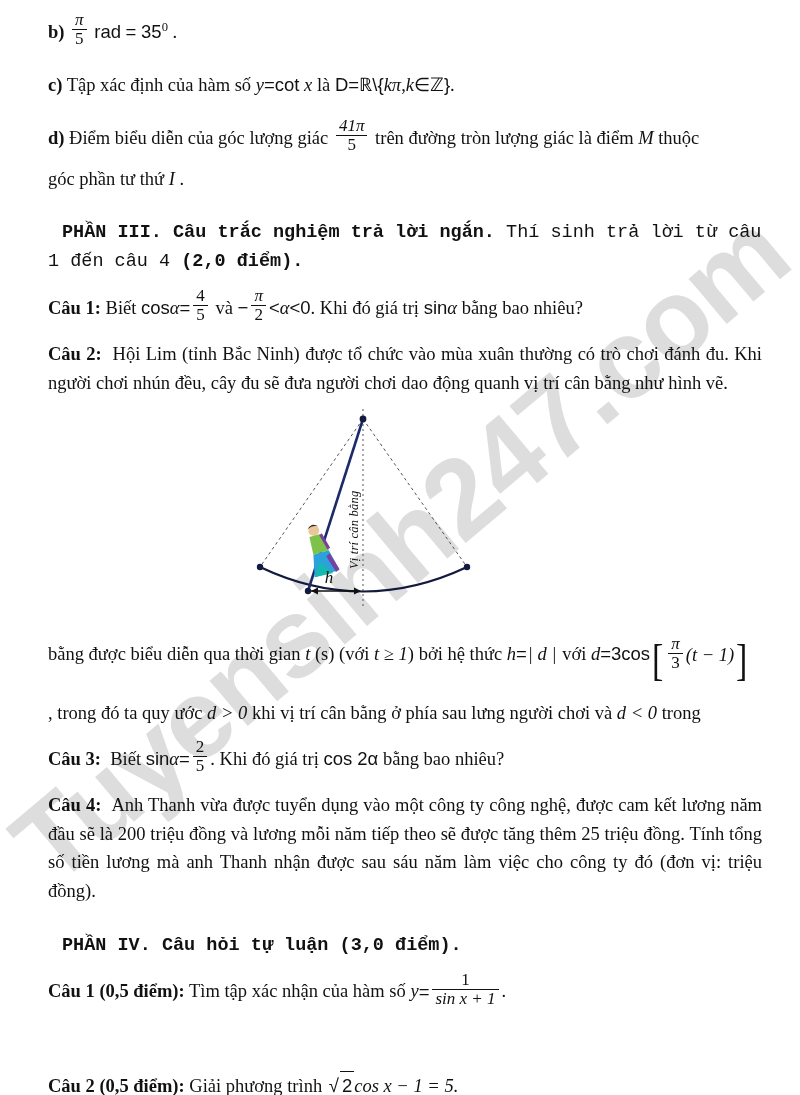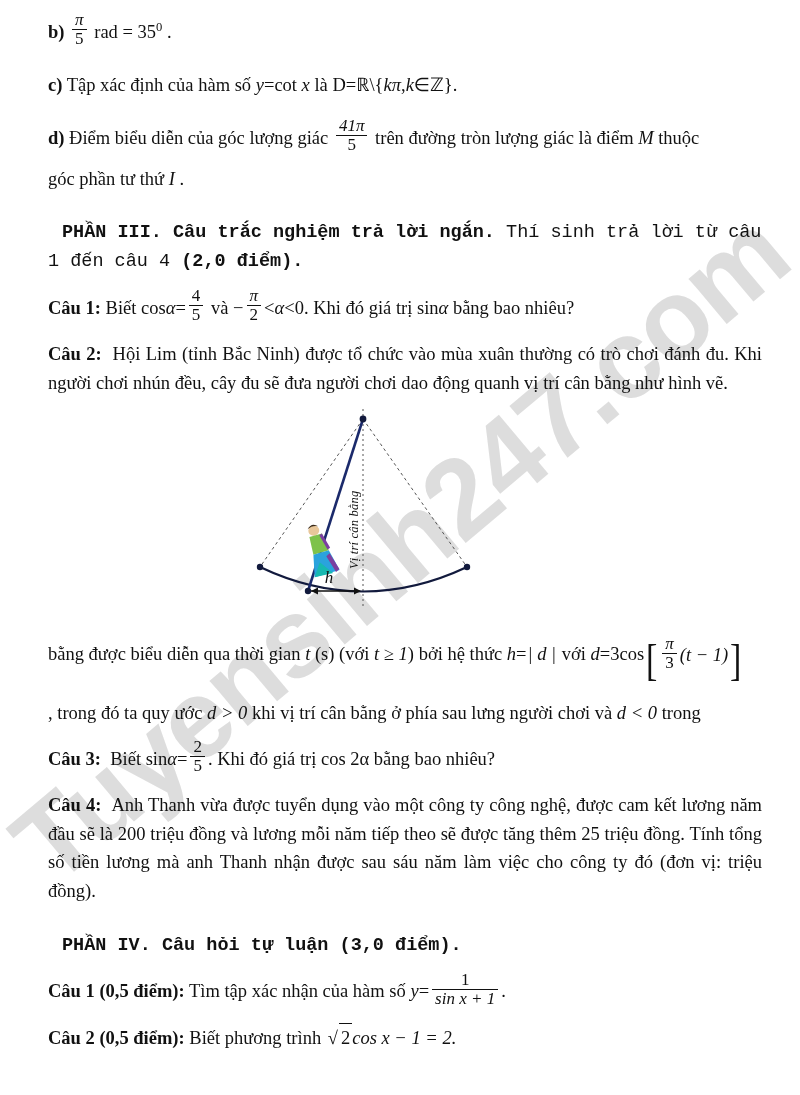--- a/index.html
+++ b/index.html
@@ -45,21 +45,21 @@
   .para {
     font-size: 18.5px;
     line-height: 1.55;
     margin: 0 0 4px 0;
     text-align: left;
   }
   .para.just { text-align: justify; }
   .indent { text-indent: 14px; font-family: Liberation Mono, monospace; }
   .b { font-weight: 700; }
   .mi { font-style: italic; font-family: "Liberation Serif", serif; }
-  .math { font-family: Liberation Serif, serif; }
+  .math { font-family: Liberation Sans, sans-serif; margin-top: 48px; }
 
   .gap-sm { height: 9px; }
   .gap-md { height: 16px; }
   .gap-lg { height: 22px; }
 
   
   .frac {
     display: inline-block;
     vertical-align: -0.52em;
     text-align: center;
@@ -296,18 +296,18 @@
     <p class="para">
       <span class="b">Câu 1 (0,5 điểm):</span>
       <span>Tìm tập xác nhận của hàm số</span>
       <span class="mi">y</span><span class="math">=</span><span class="frac"><span class="num">1</span><span class="den mi">sin x + 1</span></span><span>.</span>
     </p>
 
     <div class="gap-sm"></div>
 
     <p class="para">
       <span class="b">Câu 2 (0,5 điểm):</span>
-      <span>Biết phương trình</span>
-      <span class="sqrt math">√<span class="radicand">2</span></span><span class="mi">cos x − 1 = 2.</span>
+      <span>Giải phương trình</span>
+      <span class="sqrt math">√<span class="radicand">2</span></span><span class="mi">cos x − 1 = 5.</span>
     </p>
 
   </div>
 </div>
 
 </body></html>

